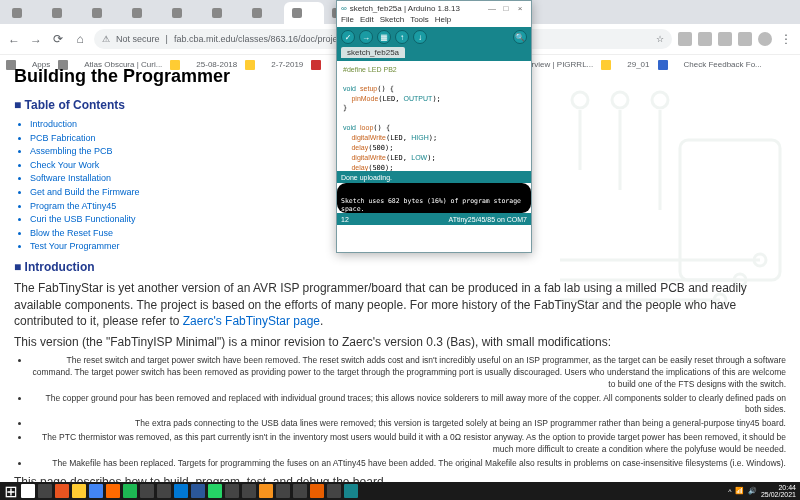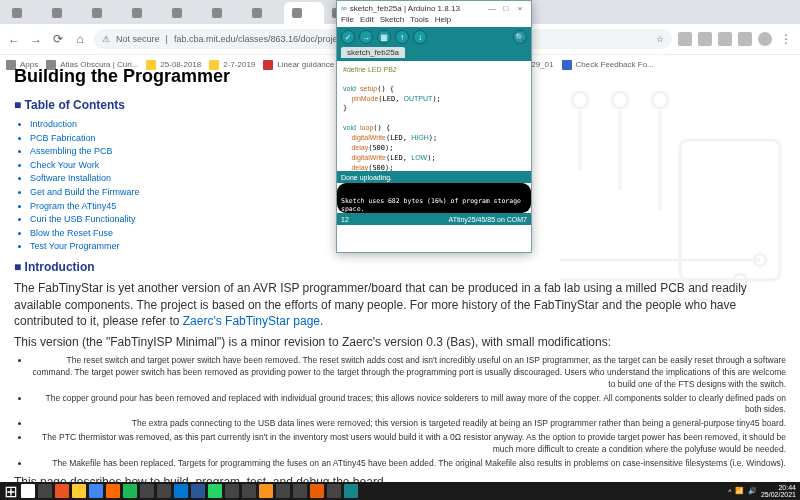--- a/index.html
+++ b/index.html
@@ -9,21 +9,21 @@
 .browser-top { height: 54px; background: #f1f3f4; border-bottom: 1px solid #dadce0; }
 .tab-strip { height: 24px; display: flex; align-items: flex-end; padding: 0 4px; gap: 0; background: #dee1e6; }
 .tab { height: 22px; background: #fff; border-radius: 6px 6px 0 0; padding: 0 8px; font-size: 8px; display: flex; align-items: center; gap: 4px; min-width: 40px; max-width: 50px; overflow: hidden; white-space: nowrap; }
 .tab.inactive { background: transparent; }
 .tab-icon { width: 10px; height: 10px; border-radius: 2px; background: #888; flex-shrink: 0; }
 .nav-bar { height: 30px; display: flex; align-items: center; padding: 0 6px; gap: 6px; background: #fff; }
 .nav-btn { width: 16px; height: 16px; display: flex; align-items: center; justify-content: center; color: #5f6368; font-size: 12px; cursor: pointer; }
 .url-bar { flex: 1; height: 20px; background: #f1f3f4; border-radius: 10px; display: flex; align-items: center; padding: 0 8px; font-size: 9px; color: #5f6368; gap: 6px; }
 .ext-icon { width: 14px; height: 14px; border-radius: 2px; background: #bbb; }
 .bookmark-bar { height: 20px; display: flex; align-items: center; padding: 0 6px; gap: 8px; background: #fff; border-top: 1px solid #eee; font-size: 8px; }
-.bm-item { display: flex; align-items: center; gap: 4px; color: #5f6368; cursor: pointer; }
+.bm-item { display: flex; align-items: center; gap: 16px; color: #5f6368; cursor: pointer; }
 .bm-icon { width: 10px; height: 10px; background: #888; border-radius: 1px; }
 
 
 .page { position: absolute; top: 54px; left: 0; right: 0; bottom: 18px; padding: 8px 14px; overflow: hidden; font-size: 9px; color: #333; line-height: 1.4; }
 .page h1 { font-size: 18px; font-weight: bold; margin: 2px 0 8px; color: #000; }
 .page h2 { font-size: 12px; font-weight: bold; color: #213a8f; margin: 6px 0 4px; }
 .page h2::before { content: "■ "; color: #213a8f; }
 .toc { padding-left: 16px; }
 .toc li { color: #0066cc; list-style: disc; font-size: 9px; margin: 1px 0; cursor: pointer; }
 .page p { margin: 4px 0; font-size: 12px; }
@@ -191,21 +191,21 @@
     <li>Curi the USB Functionality</li>
     <li>Blow the Reset Fuse</li>
     <li>Test Your Programmer</li>
   </ul>
   <h2>Introduction</h2>
   <p><span>The FabTinyStar is yet another version of an AVR ISP programmer/board that can be produced in a fab lab using a milled PCB and readily available components. The project is based on the efforts of many people. For more history of the FabTinyStar and the people who have contributed to it, please refer to </span><a>Zaerc's FabTinyStar page</a>.</p>
   <p>This version (the "FabTinyISP Minimal") is a minor revision to Zaerc's version 0.3 (Bas), with small modifications:</p>
   <ul class="bullets">
     <li>The reset switch and target power switch have been removed. The reset switch adds cost and isn't incredibly useful on an ISP programmer, as the target can be easily reset through a software command. The target power switch has been removed as providing power to the target through the programming port is usually discouraged. Users who understand the implications of this are welcome to build one of the FTS designs with the switch.</li>
     <li>The copper ground pour has been removed and replaced with individual ground traces; this allows novice solderers to mill away more of the copper. All components solder to clearly defined pads on both sides.</li>
-    <li>The extra pads connecting to the USB data lines were removed; this version is targeted readily at being an ISP programmer rather than being a general-purpose tiny45 board.</li>
+    <li>The extra pads connecting to the USB data lines were removed; this version is targeted solely at being an ISP programmer rather than being a general-purpose tiny45 board.</li>
     <li>The PTC thermistor was removed, as this part currently isn't in the inventory most users would build it with a 0Ω resistor anyway. As the option to provide target power has been removed, it should be much more difficult to create a condition where the polyfuse would be needed.</li>
     <li>The Makefile has been replaced. Targets for programming the fuses on an ATtiny45 have been added. The original Makefile also results in problems on case-insensitive filesystems (i.e. Windows).</li>
   </ul>
   <p>This page describes how to build, program, test, and debug the board.</p>
   <div class="notes-h">Notes</div>
 
 </div>
 
 <div class="arduino">
   <div class="ard-title">

